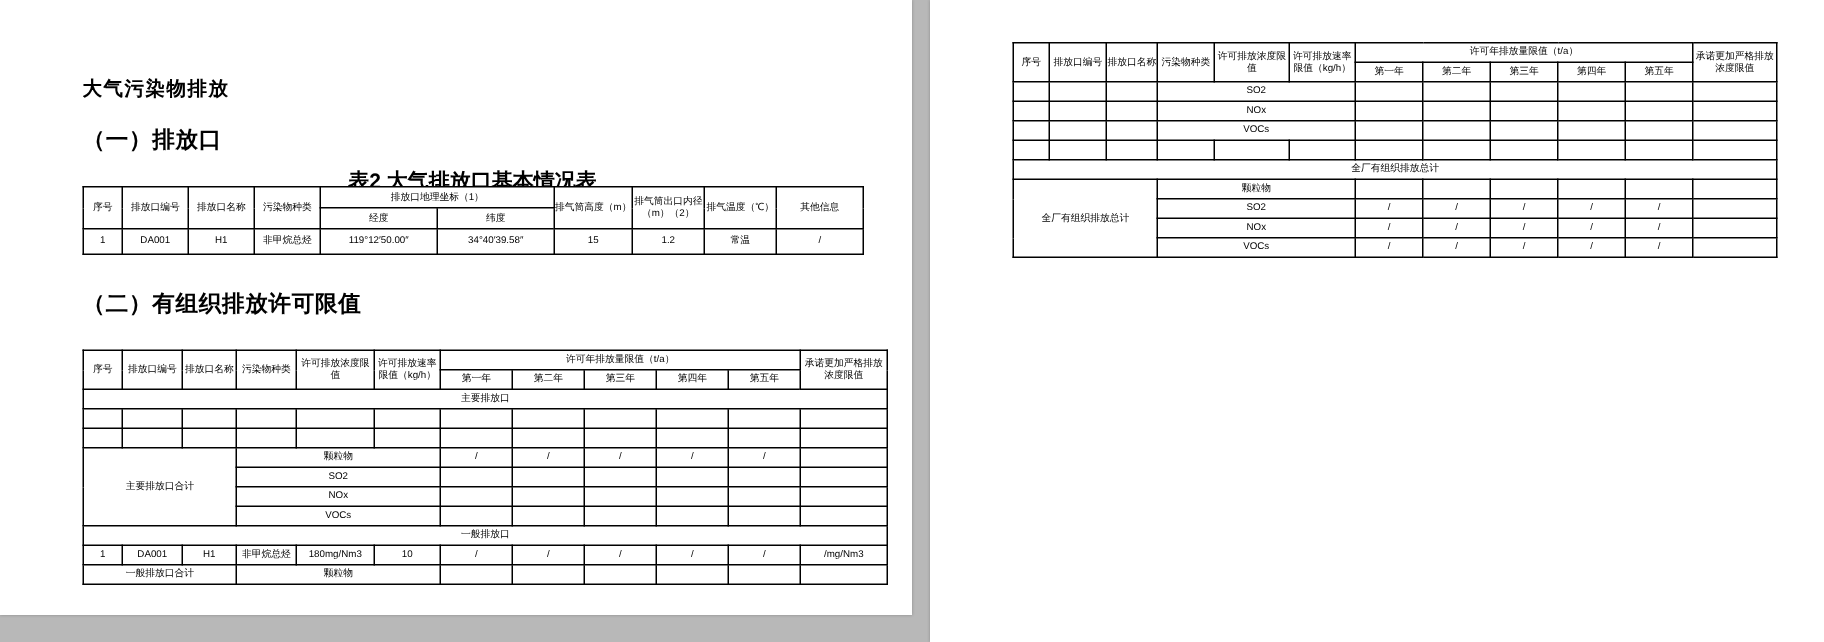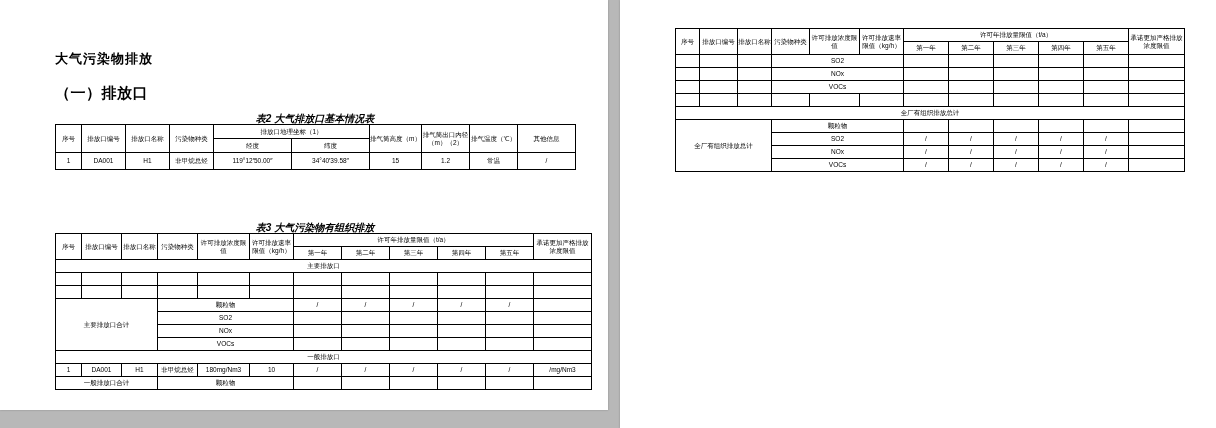--- a/index.html
+++ b/index.html
@@ -57,25 +57,24 @@
     margin: 0;
     position: absolute;
     color: #000;
     letter-spacing: 0.5px;
   }
   #h2-1 { left: 55px; top: 84px; }
   #h2-2 { left: 55px; top: 193px; }
 
   .tbl-caption {
     position: absolute;
-    font-size: 10px;
+    font-size: 14px;
     font-weight: bold;
     color: #000;
     text-align: center;
-    font-style: italic;
   }
   #cap-t2 { left: 55px; top: 112px; width: 520px; }
   #cap-t3 { left: 55px; top: 221px; width: 520px; }
 
   table.doc-table {
     position: absolute;
     border-collapse: collapse;
     table-layout: fixed;
     font-size: 6.5px;
     color: #000;
@@ -170,21 +169,21 @@
             <td>119°12′50.00″</td>
             <td>34°40′39.58″</td>
             <td>15</td>
             <td>1.2</td>
             <td>常温</td>
             <td>/</td>
           </tr>
         </tbody>
       </table>
 
-      <div class="tbl-caption" id="cap-t3">表3  大气污染物有组织排放</div>
+      <h2 class="doc-h2" id="h2-2">（二）有组织排放许可限值</h2>
 
       <table class="doc-table" id="table3">
         <colgroup>
           <col style="width:26px">
             <col style="width:40px">
             <col style="width:36px">
             <col style="width:40px">
           <col style="width:52px">
             <col style="width:44px">
           <col style="width:48px">

